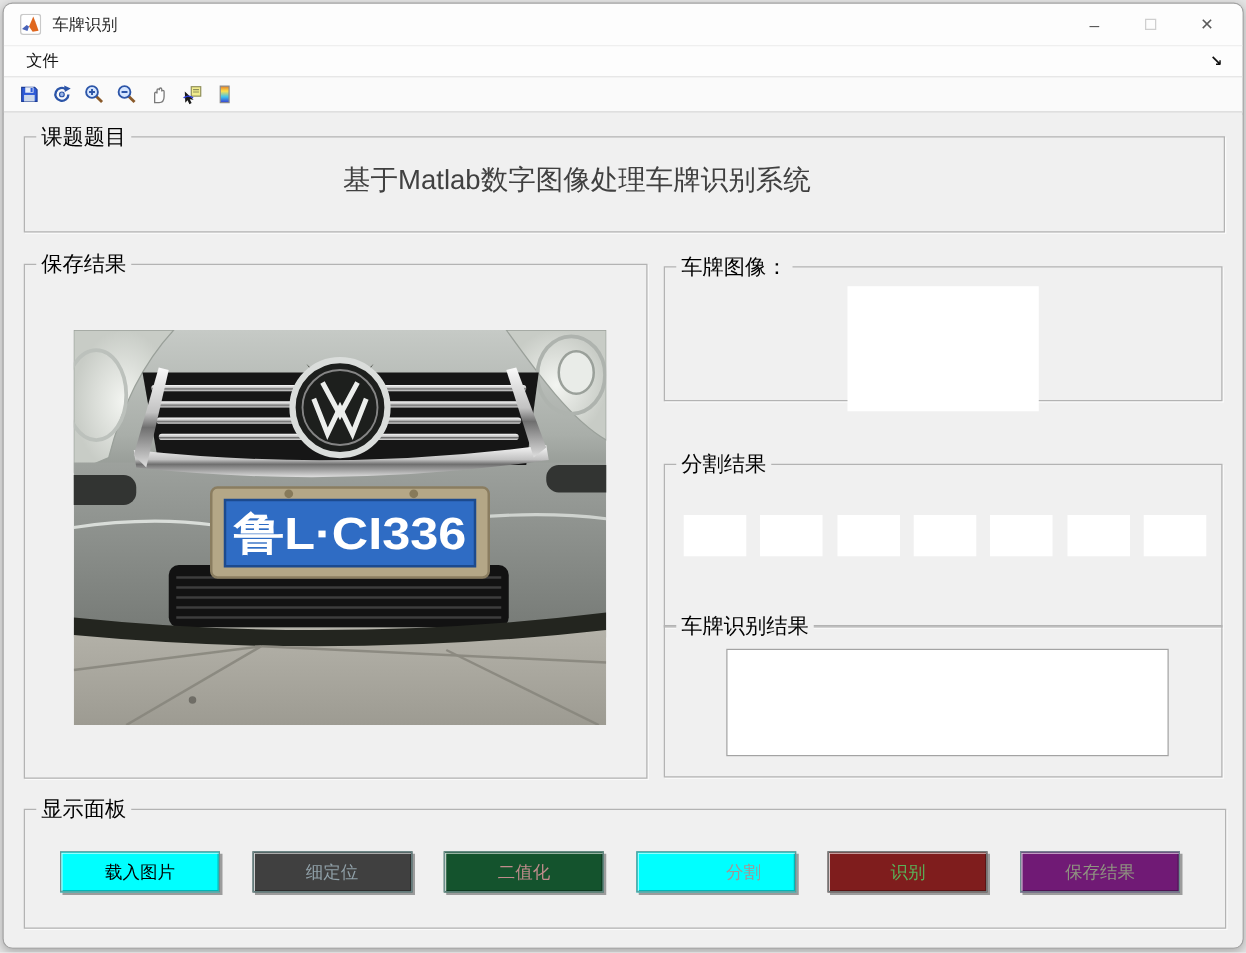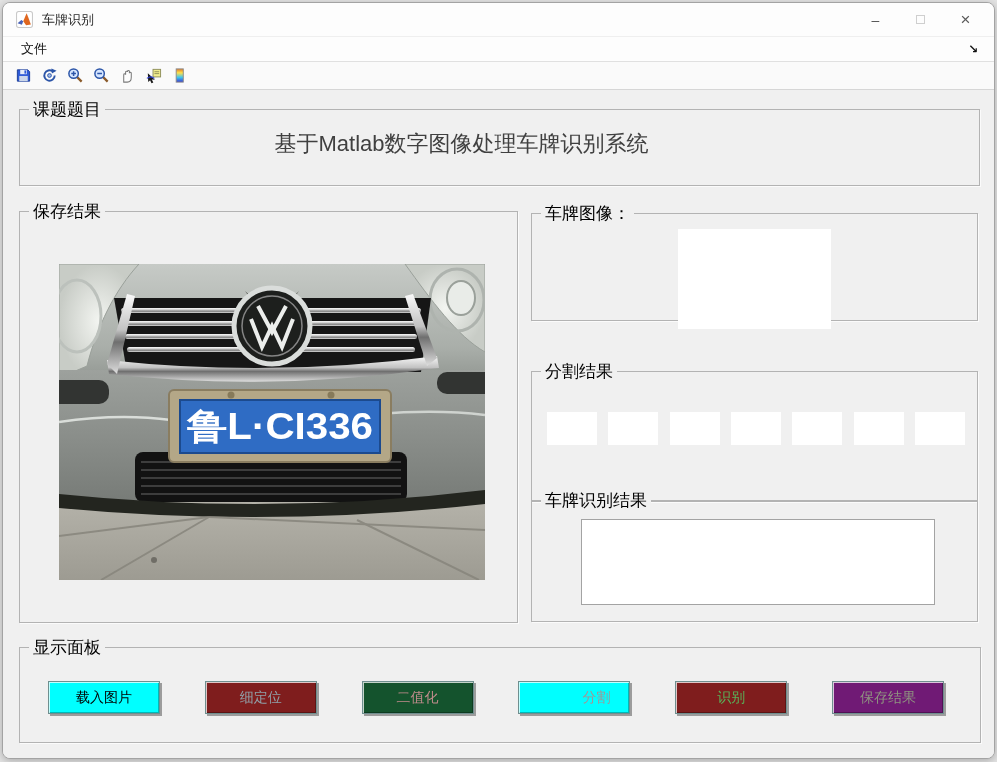--- a/index.html
+++ b/index.html
@@ -88,21 +88,21 @@
     position: absolute; left: 49px; top: 18px; width: 354px; height: 86px;
     background: #fff; border: 1px solid #a3a3a3;
     font-size: 14px; padding: 4px 6px; color: #000;
   }
 
   .button-row {
     position: absolute; left: 28px; right: 36px; top: 33px; height: 33px;
     display: flex; justify-content: space-between;
   }
   .ctl-btn {
-    width: 112px; height: 33px;
+    width: 128px; height: 33px;
     display: flex; align-items: center; justify-content: center;
     font-size: 14px; font-family: Liberation Serif, serif;
     border: 1px solid #6f8f8f;
     box-shadow: 2px 2px 0 #9c9c9c,
                 inset 1px 1px 0 rgba(255,255,255,.75),
                 inset -1px -1px 0 rgba(0,0,0,.28);
     cursor: default; white-space: nowrap;
   }
 </style>
 </head>
@@ -312,21 +312,21 @@
 
     <div class="gpanel panel-result">
       <span class="plabel">车牌识别结果</span>
       <div class="result-box"></div>
     </div>
 
     <div class="gpanel panel-control">
       <span class="plabel">显示面板</span>
       <div class="button-row">
         <button class="ctl-btn" style="background: rgb(0, 255, 255); color: rgb(0, 0, 0);">载入图片</button>
-        <button class="ctl-btn" style="background: #7f1d1d; color: rgb(144, 160, 168);">细定位</button>
+        <button class="ctl-btn" style="background: #404040; color: rgb(144, 160, 168);">细定位</button>
         <button class="ctl-btn" style="background: #14532d; color: rgb(192, 140, 140);">二值化</button>
         <button class="ctl-btn" style="background: rgb(0, 255, 255); color: rgb(163, 149, 149); padding-left: 44px;">分割</button>
         <button class="ctl-btn" style="background: #7f1d1d; color: rgb(89, 178, 89);">识别</button>
         <button class="ctl-btn" style="background: #701a75; color: rgb(143, 148, 128);">保存结果</button>
       </div>
     </div>
 
   </div>
 </div>
 

